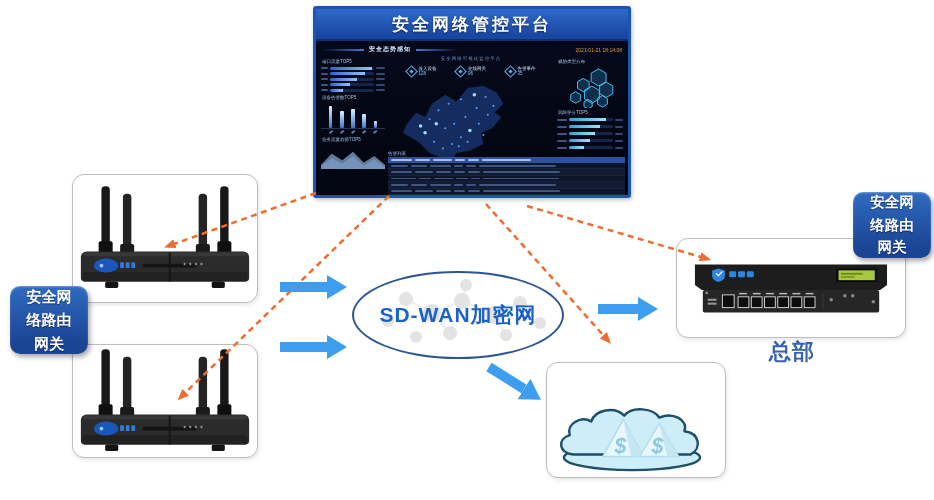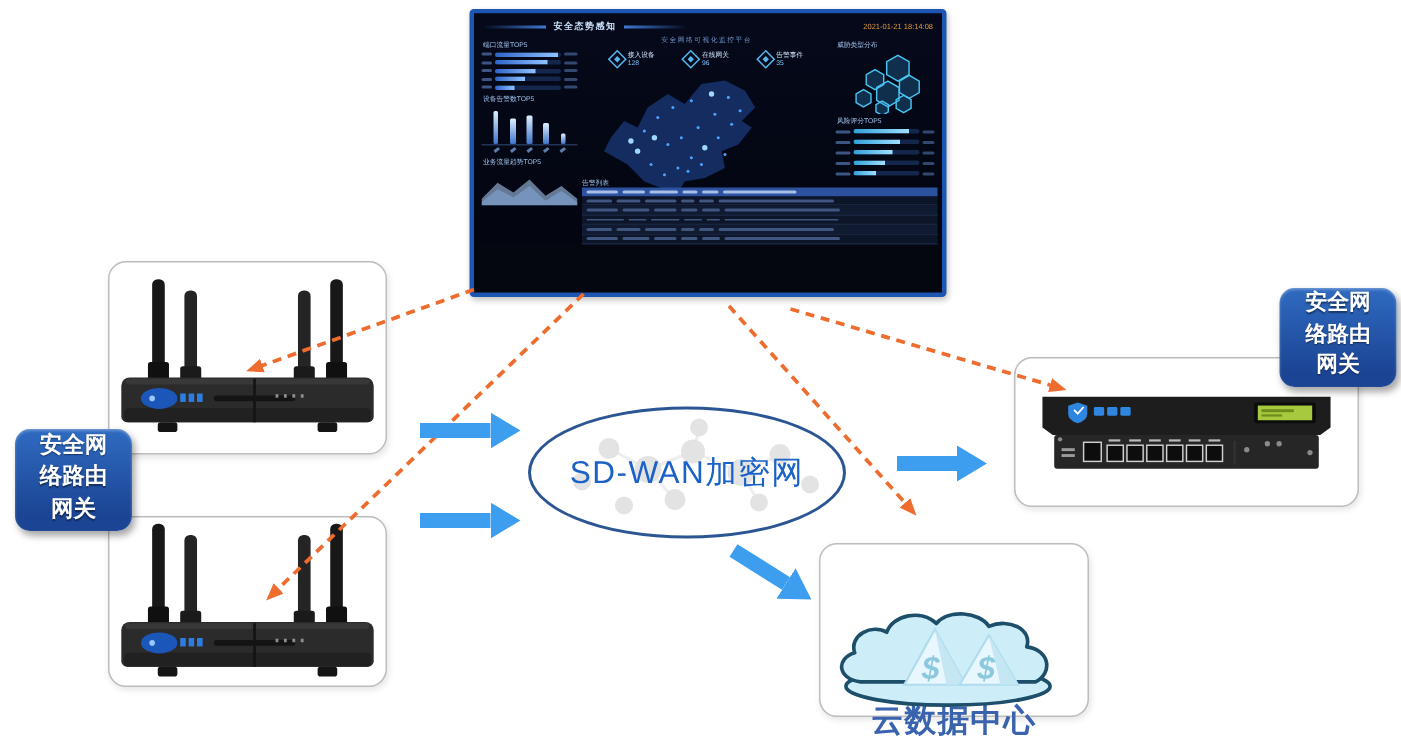--- a/index.html
+++ b/index.html
@@ -11,32 +11,32 @@
 
   
   .dev-box{position:absolute;background:#fff;border:1.6px solid #bdbdbd;border-radius:12px;
            box-shadow:1px 2px 4px rgba(0,0,0,.10);z-index:1;display:flex;align-items:center;justify-content:center;}
   .caption{position:absolute;color:#3a63ae;font-size:21px;font-weight:600;text-align:center;z-index:2;letter-spacing:1px;}
 
   
   .blabel{position:absolute;z-index:6;background:linear-gradient(180deg,#2f6bc0 0%,#1b4494 85%);
           border-radius:10px;color:#fff;font-weight:bold;text-align:center;
           box-shadow:inset 0 1px 2px rgba(255,255,255,.35), 2px 3px 5px rgba(0,0,0,.35);
-          display:flex;flex-direction:column;justify-content:flex-start;
+          display:flex;flex-direction:column;justify-content:space-between;
           text-shadow:0 1px 1px rgba(0,0,0,.45);}
   .blabel span{display:block;}
   #label-branch-gw{left:10px;top:286px;width:78px;height:68px;font-size:15px;line-height:1.42;}
   #label-hq-gw{left:853px;top:192px;width:78px;height:66px;font-size:14.5px;line-height:1.42;}
 
   
   .sdwan{position:absolute;left:352px;top:271px;width:212px;height:88px;z-index:2;}
   .sdwan .oval{position:absolute;inset:0;border:2.5px solid #2b5693;border-radius:50%;background:#fff;overflow:hidden;}
   .sdwan svg{position:absolute;left:0;top:0;}
   .sdwan .txt{position:absolute;inset:0;display:flex;align-items:center;justify-content:center;
-              color:#1b62c6;font-weight:normal;font-size:21px;letter-spacing:1px;z-index:2;}
+              color:#1b62c6;font-weight:bold;font-size:21px;letter-spacing:1px;z-index:2;}
 
   
   .monitor{position:absolute;left:313px;top:6px;width:318px;height:192px;z-index:3;
            border:3px solid #1d55b2;border-radius:3px;background:#04070f;box-sizing:border-box;
            box-shadow:1px 2px 4px rgba(0,0,0,.25);}
   .mon-header{height:30px;background:linear-gradient(180deg,#2f6ac8 0%,#1847a2 90%);
               display:flex;align-items:center;justify-content:center;
               color:#fff;font-weight:bold;font-size:17px;letter-spacing:3px;
               text-shadow:0 1px 2px rgba(0,0,0,.5);border-bottom:2px solid #0d2f74;}
   .screen{position:relative;height:153px;background:linear-gradient(180deg,#05091a,#030610);
@@ -136,20 +136,21 @@
 
     <g stroke="#3d9ef0" stroke-width="10" fill="none">
       <line x1="280" y1="287" x2="327" y2="287" marker-end="url(#mB)"></line>
       <line x1="280" y1="347" x2="327" y2="347" marker-end="url(#mB)"></line>
       <line x1="598" y1="309" x2="638" y2="309" marker-end="url(#mB)"></line>
       <line x1="489" y1="367" x2="524" y2="389" marker-end="url(#mB)"></line>
     </g>
   </svg>
 
   <div class="monitor">
+    <div class="mon-header">安全网络管控平台</div>
     <div class="screen">
       <div class="scr-top">
         <span class="wing"></span>
         <span class="scr-title">安全态势感知</span>
         <span class="wing r"></span>
         <span class="scr-dt">2021-01-21 18:14:08</span>
       </div>
       <div class="scr-main">
         <div class="scr-left">
           <div class="ptitle">端口流量TOP5</div>
@@ -519,27 +520,27 @@
           <circle cx="14" cy="33" r="1.5"></circle>
       </g>
     </svg>
   </div>
 
   <div class="blabel" id="label-hq-gw">
     <span>安全网</span>
     <span>络路由</span>
     <span>网关</span>
   </div>
+  <div class="caption" id="cap-hq">总部</div>
 
   <div class="dev-box" id="box-cloud"></div>
   <svg class="cloud-svg" viewBox="0 0 160 72">
     <ellipse cx="80" cy="55" rx="70" ry="13" fill="#cdeef8" stroke="#1d4e6a" stroke-width="2.5"></ellipse>
     <path d="M20,52 C4,50 3,36 16,32 C12,20 28,12 38,18 C42,6 62,2 72,12 C80,2 102,4 108,14 C122,8 138,16 134,28 C150,30 152,46 140,52 Z" fill="#cdeef8" stroke="#1d4e6a" stroke-width="2.5" stroke-linejoin="round"></path>
     <polygon points="50,54 71,16 92,54" fill="#e8f7fd" stroke="#b0dcee" stroke-width="1.5"></polygon>
     <polygon points="71,16 92,54 79,54" fill="#c5e6f3"></polygon>
     <polygon points="88,54 108,20 128,54" fill="#e8f7fd" stroke="#b0dcee" stroke-width="1.5"></polygon>
     <polygon points="108,20 128,54 116,54" fill="#c5e6f3"></polygon>
     <text x="62" y="50" font-size="22" font-weight="bold" font-style="italic" fill="#8cc8de">$</text>
     <text x="100" y="50" font-size="22" font-weight="bold" font-style="italic" fill="#8cc8de">$</text>
   </svg>
-  <div class="caption" id="cap-cloud">云数据中心</div>
 
 </div>
 
 </body></html>

